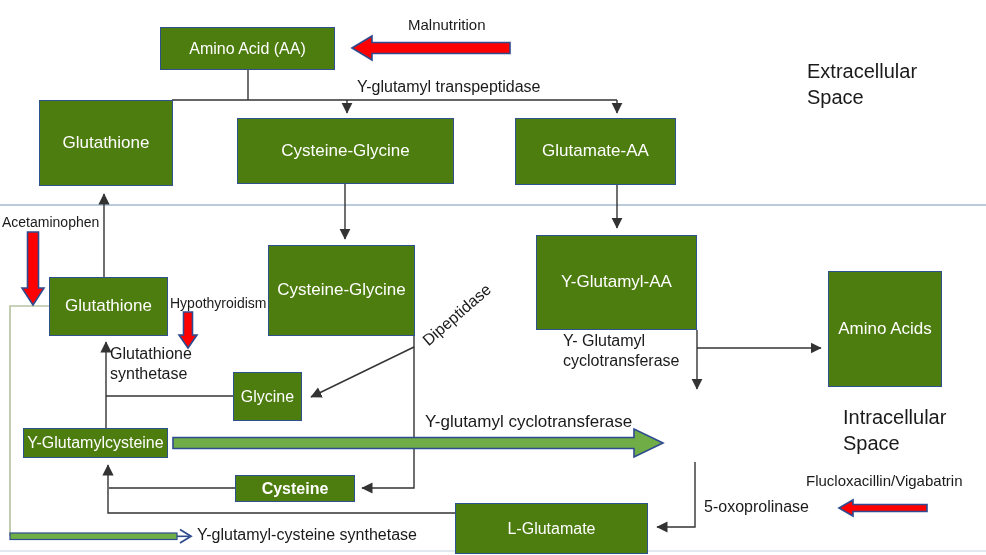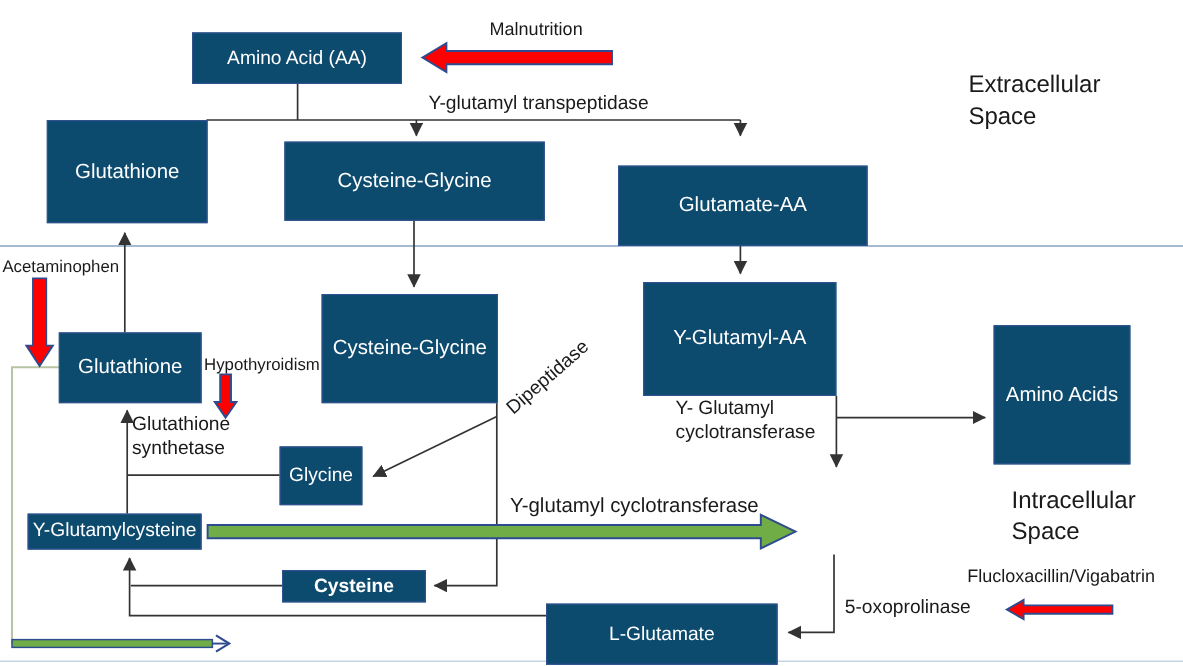--- a/index.html
+++ b/index.html
@@ -2,21 +2,21 @@
 <html><head>
 <meta charset="utf-8">
 <style>
   html,body{margin:0;padding:0;background:#fff;}
   #stage{
     position:relative;width:986px;height:555px;background:#fff;overflow:hidden;
     font-family:"Liberation Sans", sans-serif;color:#1a1a1a;
   }
   #wires{position:absolute;left:0;top:0;z-index:1;}
   .box{
-    position:absolute;z-index:2;background:#0c4a6e;border:1.6px solid #2F528F;
+    position:absolute;z-index:2;background:#4d7c0f;border:1.6px solid #2F528F;
     color:#fff;display:flex;align-items:center;justify-content:center;text-align:center;
     font-size:17px;font-weight:400;box-sizing:border-box;line-height:1.1;
   }
   .lbl{position:absolute;z-index:3;white-space:pre-line;line-height:1.25;}
   .s14{font-size:14px;} .s15{font-size:15px;} .s16{font-size:16px;}
   .s17{font-size:17px;} .s20{font-size:20px;line-height:1.3;}
   #lbl-dipeptidase{transform:rotate(-41deg);transform-origin:center center;}
 </style>
 </head>
 <body>
@@ -75,21 +75,21 @@
     </div>
 
   <div class="box" style="left:39px;top:100px;width:134px;height:86px;">
       <span>Glutathione</span>
     </div>
 
   <div class="box" style="left:237px;top:118px;width:217px;height:66px;">
       <span>Cysteine-Glycine</span>
     </div>
 
-  <div class="box" style="left:515px;top:118px;width:208px;height:67px;margin-top:20px;">
+  <div class="box" style="left:515px;top:118px;width:161px;height:67px;">
       <span>Glutamate-AA</span>
     </div>
 
   <div class="box" style="left:49px;top:277px;width:119px;height:59px;">
       <span>Glutathione</span>
     </div>
 
   <div class="box" style="left:268px;top:245px;width:147px;height:91px;">
       <span>Cysteine-Glycine</span>
     </div>
@@ -140,14 +140,15 @@
 
   <div class="lbl s17" style="left:425px;top:411px;">Y-glutamyl cyclotransferase</div>
 
   <div class="lbl s20" style="left:843px;top:404px;">Intracellular
 Space</div>
 
   <div class="lbl s15" style="left:806px;top:472px;">Flucloxacillin/Vigabatrin</div>
 
   <div class="lbl s16" style="left:704px;top:497px;">5-oxoprolinase</div>
 
+  <div class="lbl s16" style="left:197px;top:525px;">Y-glutamyl-cysteine synthetase</div>
 
 </div>
 
 </body></html>

